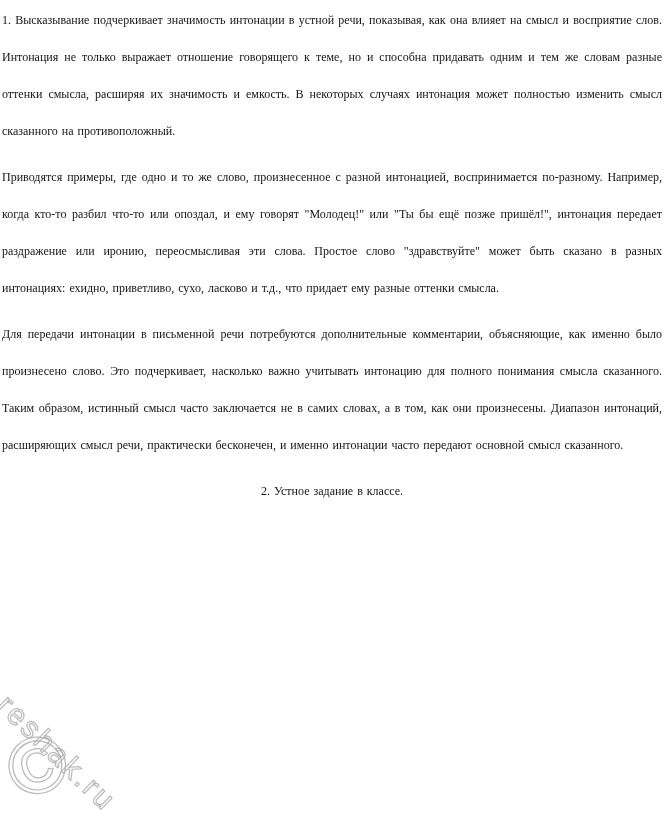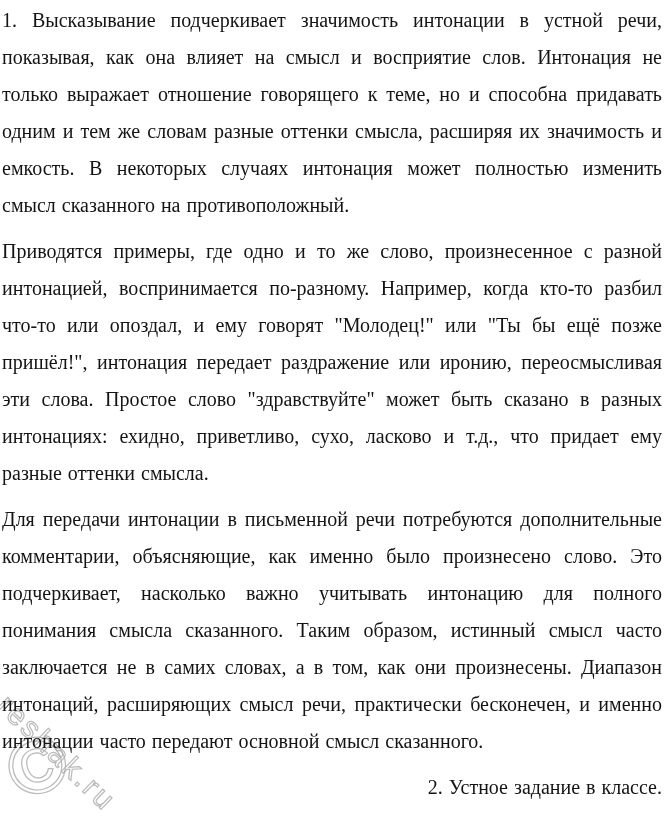--- a/index.html
+++ b/index.html
@@ -17,28 +17,28 @@
     color: #141414;
     box-sizing: border-box;
   }
   .content {
     position: relative;
     z-index: 2;
     padding: 2px 3px 0 2px;
   }
   .content p {
     margin: 0 0 9px 0;
-    font-size: 20px;
+    font-size: 12px;
     line-height: 37px;
     text-align: justify;
     text-justify: inter-word;
     word-spacing: 1px;
   }
   .content p.no-justify {
-    text-align: right;
+    text-align: center;
   }
   
   .watermark {
     position: absolute;
     left: 0;
     top: 0;
     width: 100%;
     height: 100%;
     z-index: 1;
     pointer-events: none;

